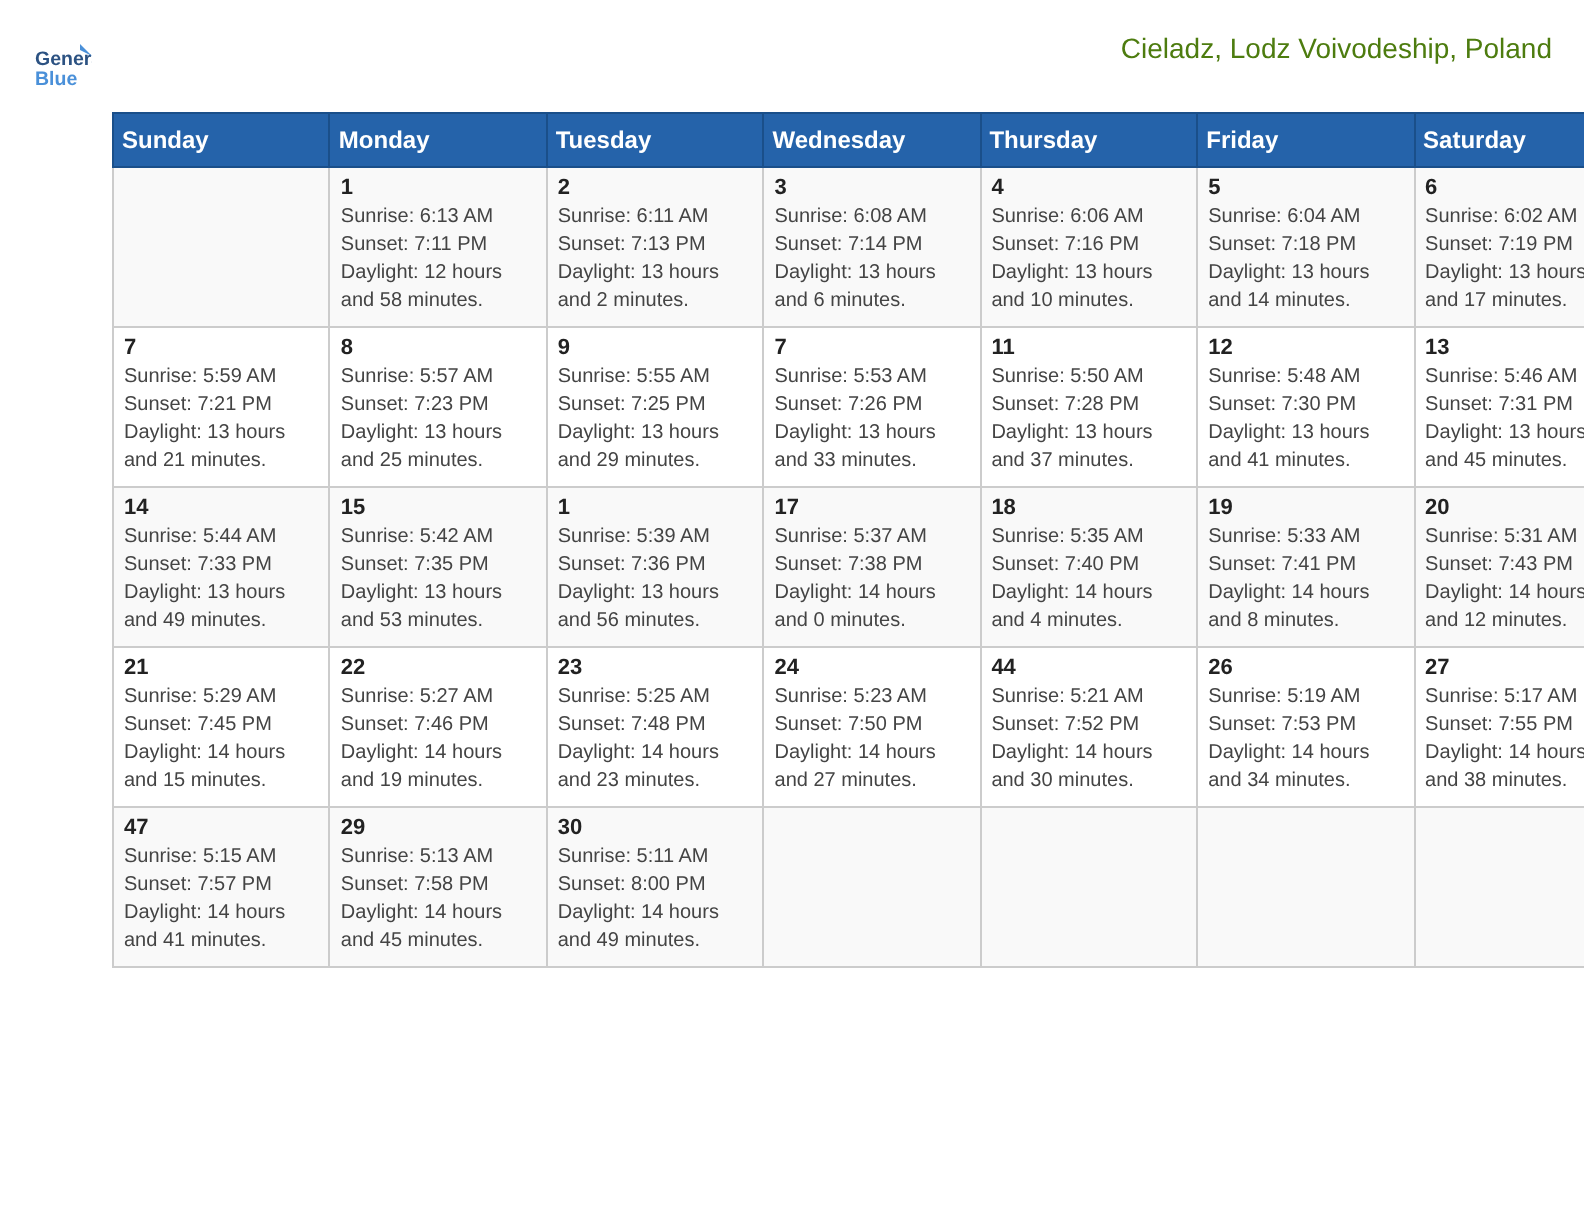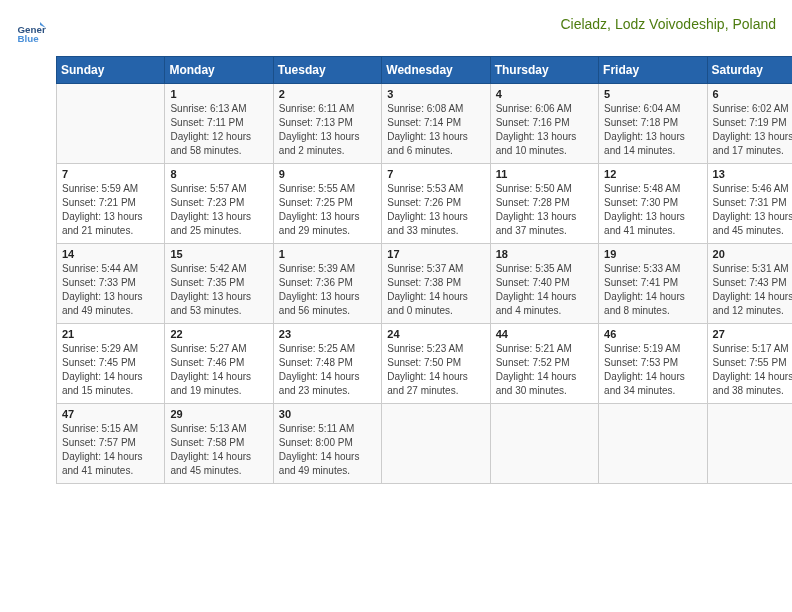--- a/index.html
+++ b/index.html
@@ -212,21 +212,21 @@
         </td>
         <td>
           <div class="day-num">24</div>
           <div class="day-info">Sunrise: 5:23 AM<br>Sunset: 7:50 PM<br>Daylight: 14 hours and 27 minutes.</div>
         </td>
         <td>
           <div class="day-num">44</div>
           <div class="day-info">Sunrise: 5:21 AM<br>Sunset: 7:52 PM<br>Daylight: 14 hours and 30 minutes.</div>
         </td>
         <td>
-          <div class="day-num">46</div>
+          <div class="day-num">26</div>
           <div class="day-info">Sunrise: 5:19 AM<br>Sunset: 7:53 PM<br>Daylight: 14 hours and 34 minutes.</div>
         </td>
         <td>
           <div class="day-num">27</div>
           <div class="day-info">Sunrise: 5:17 AM<br>Sunset: 7:55 PM<br>Daylight: 14 hours and 38 minutes.</div>
         </td>
       </tr>
       <tr>
         <td>
           <div class="day-num">47</div>

